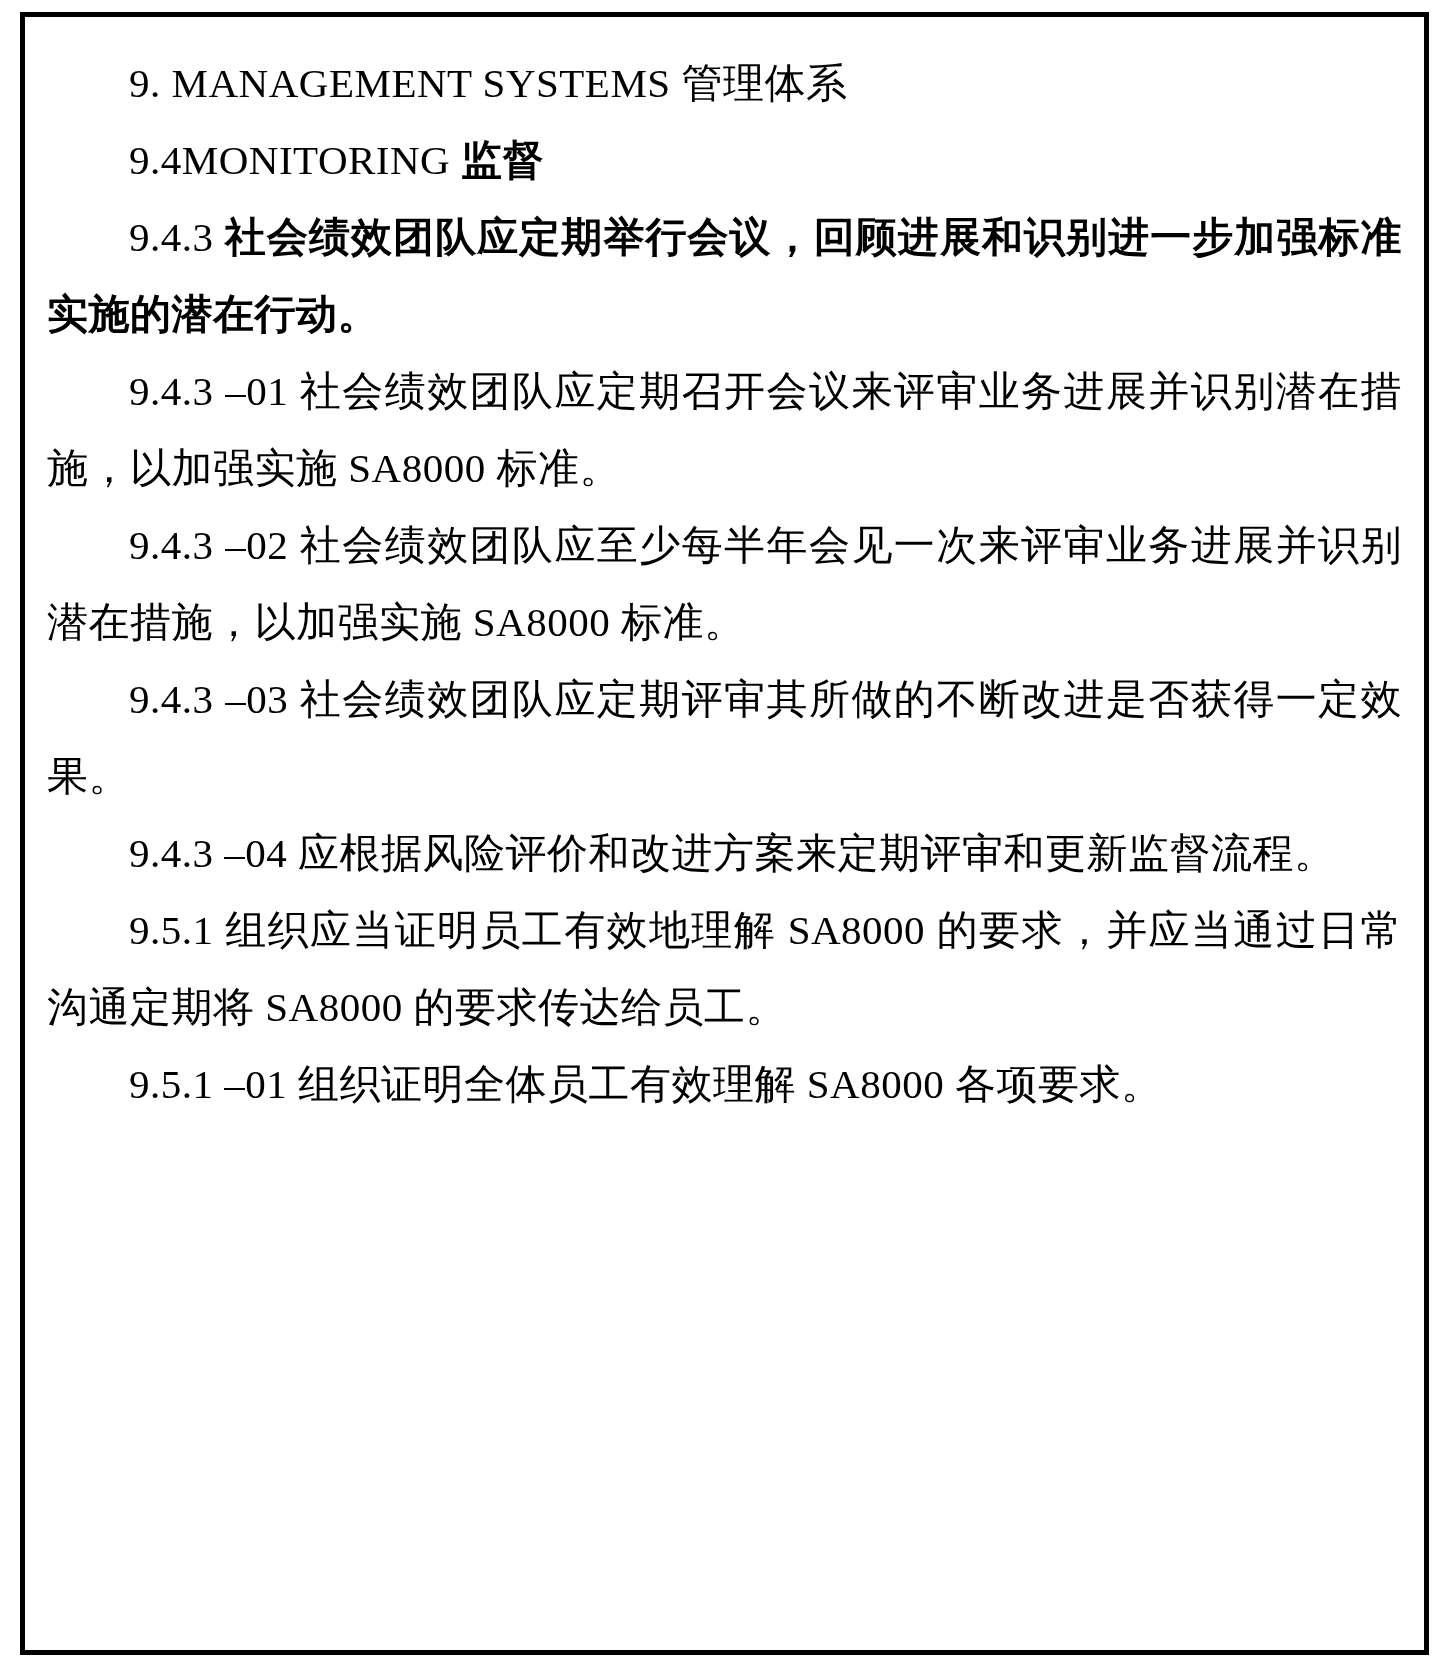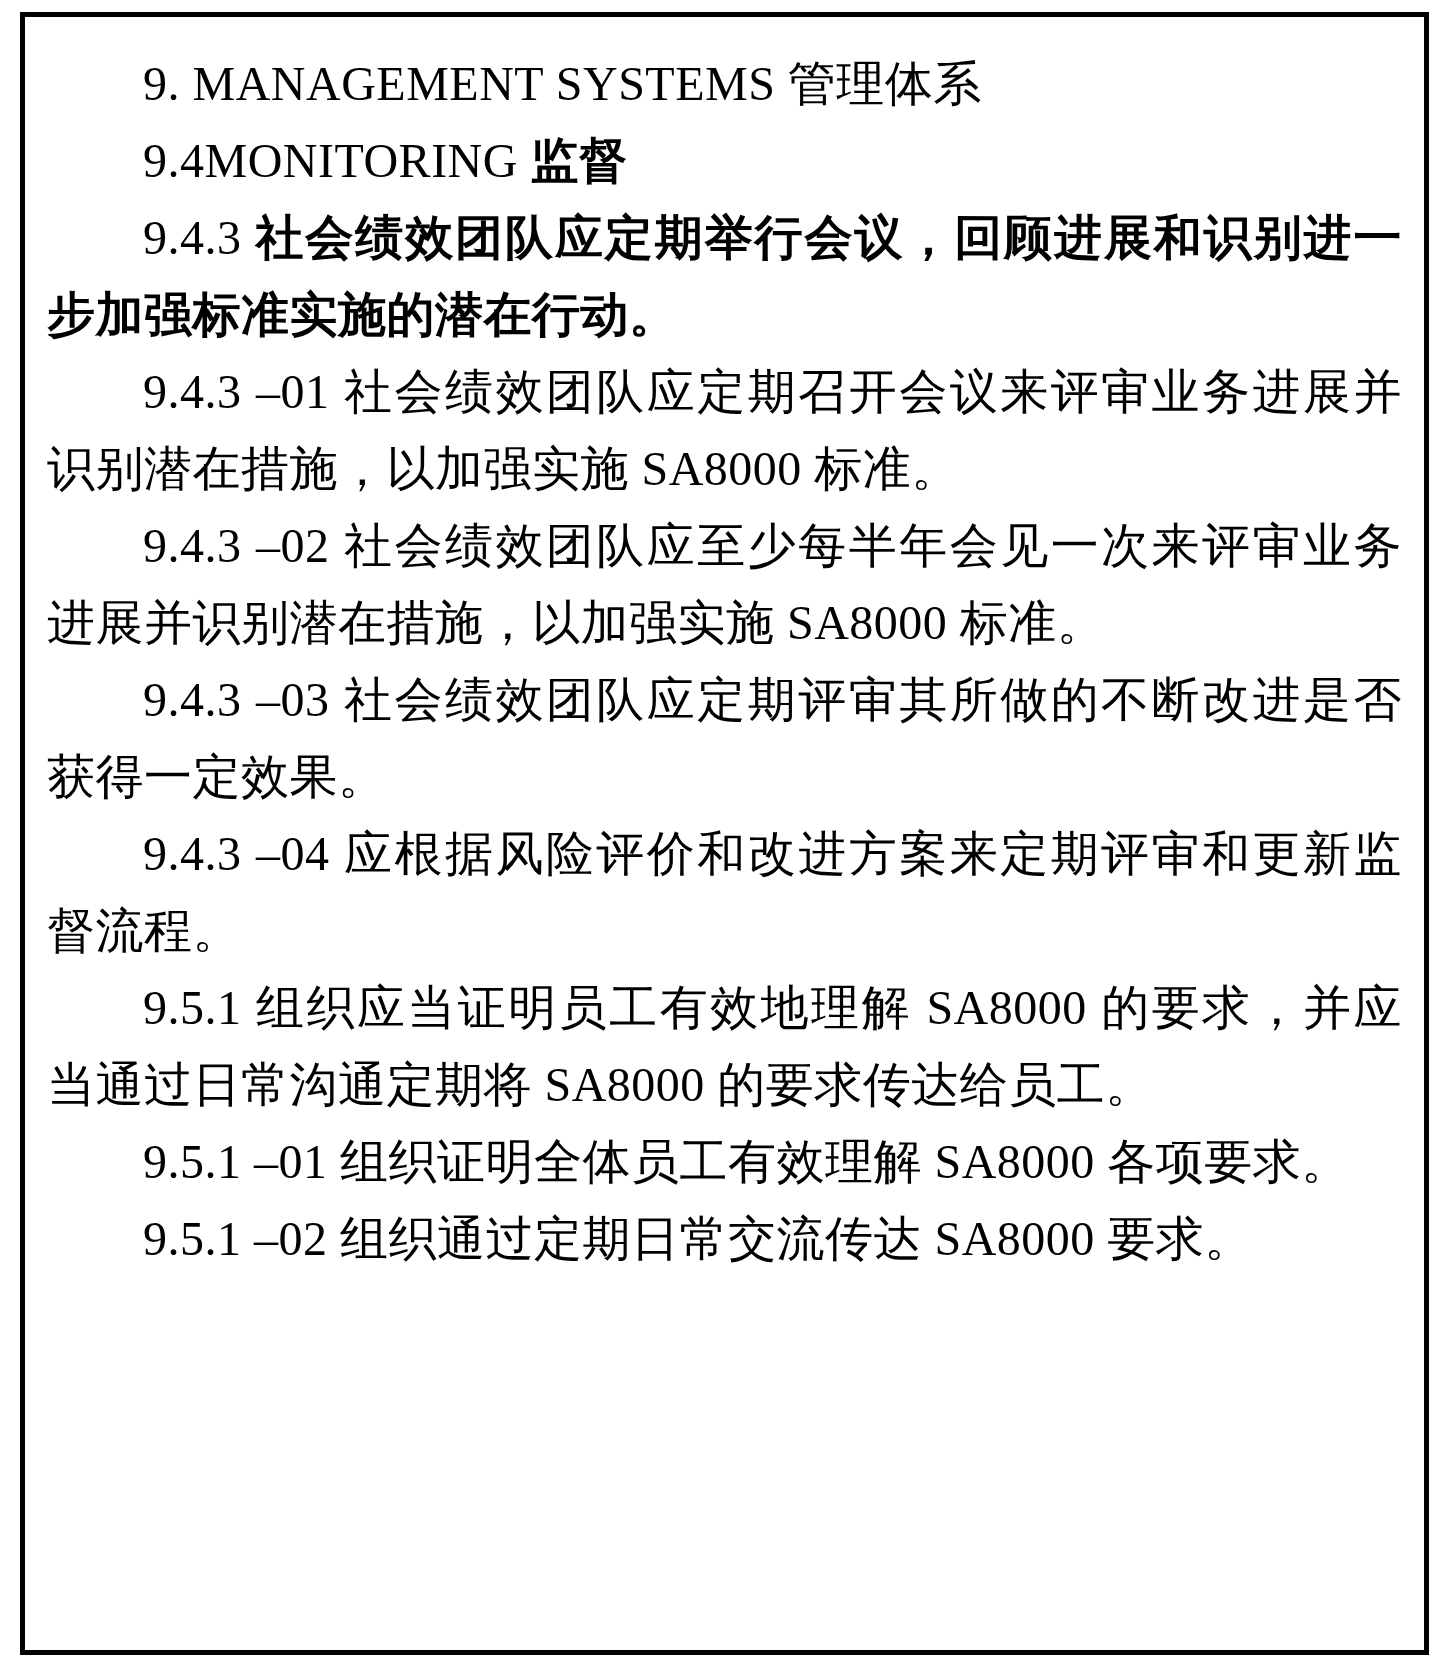--- a/index.html
+++ b/index.html
@@ -28,21 +28,21 @@
   .doc-title {
     text-align: center;
     font-size: 52px;
     font-weight: 700;
     line-height: 90px;
     margin: 0 0 14px 0;
     font-family: "Liberation Serif", "DejaVu Serif", serif;
   }
   p.doc-para {
     margin: 0;
-    font-size: 48px;
+    font-size: 41px;
     line-height: 77px;
     text-indent: 2em;
     text-align: justify;
     text-align-last: left;
     letter-spacing: 0.5px;
   }
   
   .seg-num, .seg-body {
     font-family: "Liberation Serif", "DejaVu Serif", serif;
     font-weight: 400;
@@ -77,16 +77,15 @@
 
     <p class="doc-para"><span class="seg-body">9.4.3 –03 社会绩效团队应定期评审其所做的不断改进是否获得一定效果。</span></p>
 
     <p class="doc-para"><span class="seg-body">9.4.3 –04 应根据风险评价和改进方案来定期评审和更新监督流程。</span></p>
 
 
     <p class="doc-para"><span class="seg-body">9.5.1 组织应当证明员工有效地理解 SA8000 的要求，并应当通过日常沟通定期将 SA8000 的要求传达给员工。</span></p>
 
     <p class="doc-para"><span class="seg-body">9.5.1 –01 组织证明全体员工有效理解 SA8000 各项要求。</span></p>
 
-    <p class="doc-para"><span class="seg-body">9.5.1 –02 组织通过定期日常交流传达 SA8000 要求。</span></p>
 
   </div>
 </div>
 
 </body></html>

